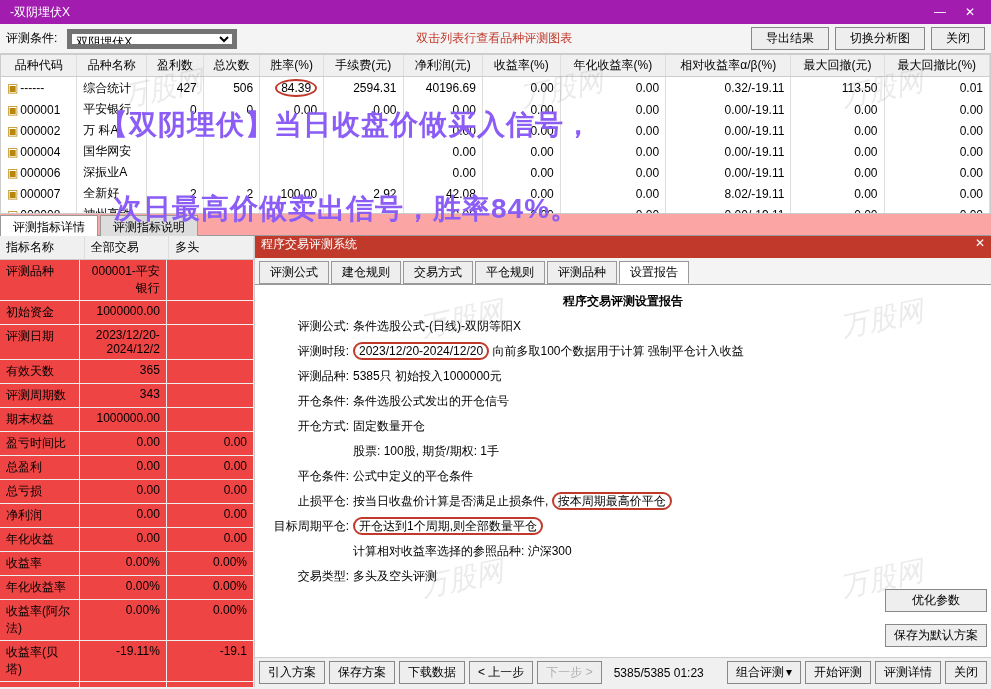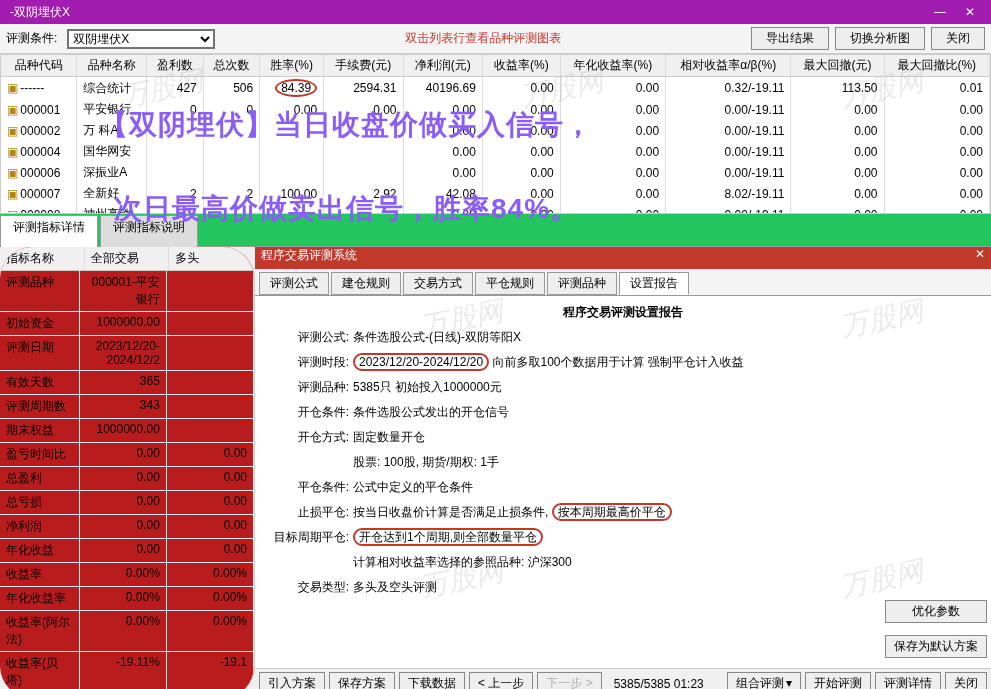--- a/index.html
+++ b/index.html
@@ -2,36 +2,36 @@
 <html><head>
 <meta charset="utf-8">
 <style>
 * { box-sizing: border-box; margin: 0; padding: 0; font-family: "Microsoft YaHei", SimSun, sans-serif; font-size: 12px; }
 body { width: 991px; height: 689px; background: #f0f0f0; position: relative; overflow: hidden; }
 .titlebar { height: 24px; background: #a21caf; color: #fff; display: flex; align-items: center; padding: 0 6px; }
 .titlebar .title { flex: 1; padding-left: 4px; font-size: 12px; }
 .titlebar .winbtn { width: 30px; height: 20px; display: flex; align-items: center; justify-content: center; color: #fff; cursor: pointer; }
 .toolbar { height: 30px; display: flex; align-items: center; padding: 4px 6px; gap: 6px; background: #f4f4f4; border-bottom: 1px solid #ccc; }
 .toolbar .lbl { margin-right: 4px; }
-.toolbar select { width: 148px; height: 20px; border: 2px solid #737373; background: #fff; }
+.toolbar select { width: 170px; height: 20px; border: 5px solid #737373; background: #fff; }
 .toolbar .notice { color: #c0392b; margin-left: auto; margin-right: auto; }
 .toolbar .btn { border: 1px solid #888; background: #eee; padding: 2px 14px; cursor: pointer; }
 .tablewrap { background: #fff; border: 1px solid #ccc; height: 160px; overflow: hidden; }
 table.main { width: 100%; border-collapse: collapse; }
 table.main th, table.main td { border-right: 1px solid #ddd; padding: 2px 6px; text-align: right; white-space: nowrap; }
 table.main th { background: #f0f0f0; border-bottom: 1px solid #ccc; font-weight: normal; text-align: center; }
 table.main td.code { text-align: left; }
 table.main td.name { text-align: left; }
 .folder { color: #b8860b; margin-right: 2px; }
 .circled { border: 2px solid #c0392b; border-radius: 50%/50%; padding: 0 4px; display: inline-block; }
-.tabs { display: flex; border-bottom: 1px solid #999; background: #22c55e; height: 33px; }
+.tabs { display: flex; border-bottom: 1px solid #999; background: #fca5a5; height: 22px; }
 .tab { padding: 3px 12px; border: 1px solid #999; border-bottom: none; background: #fff; margin-right: 2px; cursor: pointer; position: relative; top: 1px; }
 .tab.inactive { background: #ddd; }
 .bottom { display: flex; height: 451px; }
-.leftpanel { width: 255px; border-right: 1px solid #ccc; background: #b91c1c; overflow: hidden; border-radius: 32px; }
+.leftpanel { width: 255px; border-right: 1px solid #ccc; background: #ef4444; overflow: hidden; }
 .leftpanel .hdr { display: flex; border-bottom: 1px solid #ccc; background: #f0f0f0; }
 .leftpanel .hdr div { padding: 3px 6px; flex: 1; border-right: 1px solid #ddd; }
 .leftpanel .row { display: flex; border-bottom: 1px solid #eee; }
 .leftpanel .row div { padding: 3px 6px; flex: 1; border-right: 1px solid #eee; text-align: right; }
 .leftpanel .row div:first-child { text-align: left; flex: 0.9; }
 .rightpanel { flex: 1; display: flex; flex-direction: column; position: relative; }
 .rightpanel .titlebar2 { height: 22px; background: #c0392b; color: #fff; display: flex; align-items: flex-start; padding: 0 6px; }
 .rightpanel .titlebar2 .t { flex: 1; }
 .rightpanel .tabs2 { display: flex; border-bottom: 1px solid #999; background: #f4f4f4; padding: 3px 4px 0 4px; }
 .rightpanel .tabs2 .t2 { padding: 2px 10px; border: 1px solid #999; margin-right: 2px; background: #eee; cursor: pointer; }

